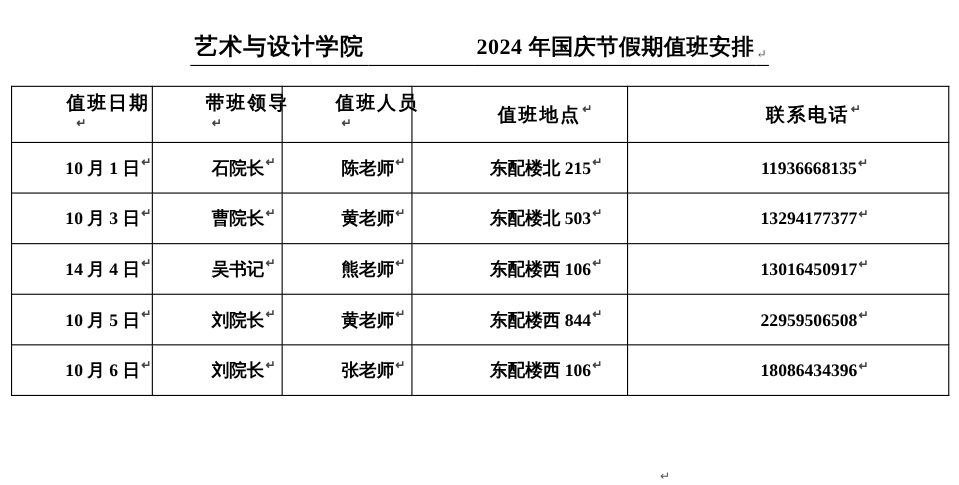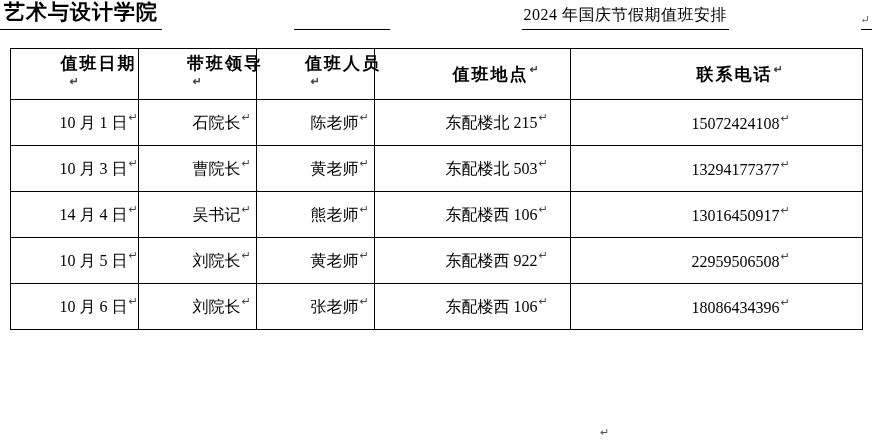--- a/index.html
+++ b/index.html
@@ -16,43 +16,43 @@
   }
   .page {
     position: relative;
     width: 872px;
     height: 441px;
     box-sizing: border-box;
   }
   .title-row {
     display: flex;
     align-items: flex-end;
-    justify-content: space-between;
+    justify-content: center;
     padding-top: 6px;
-    height: 30px;
+    height: 60px;
     box-sizing: border-box;
     border-radius: 13px;
   }
   .title-left {
     font-size: 21px;
     font-weight: bold;
     letter-spacing: 1px;
     border-bottom: 1.5px solid #000;
     padding: 0 4px 3px 4px;
     margin-right: 0px;
     white-space: nowrap;
   }
   .title-gap {
     border-bottom: 1.5px solid #000;
     width: 96px;
     padding-bottom: 3px;
   }
   .title-right {
-    font-size: 16px;
-    font-weight: normal;
+    font-size: 20px;
+    font-weight: bold;
     letter-spacing: 0.5px;
     border-bottom: 1.5px solid #000;
     padding: 0 2px 3px 2px;
     white-space: nowrap;
   }
   .title-mark {
     font-size: 11px;
     color: #555;
     border-bottom: 1.5px solid #000;
     padding-bottom: 3px;
@@ -64,21 +64,21 @@
   table.duty {
     border-collapse: collapse;
     width: 852px;
     table-layout: fixed;
   }
   table.duty td, table.duty th {
     border: 1px solid #000;
     text-align: center;
     vertical-align: middle;
     font-size: 16px;
-    font-weight: normal;
+    font-weight: bold;
     padding: 0;
     height: 45px;
   }
   table.duty thead th {
     height: 50px;
     font-size: 17px;
     font-weight: bold;
     letter-spacing: 2px;
   }
   .cell-inner {
@@ -137,41 +137,41 @@
           <th><span class="cell-inner">值班地点</span><span class="pilcrow">↵</span></th>
           <th><span class="cell-inner">联系电话</span><span class="pilcrow">↵</span></th>
         </tr>
       </thead>
       <tbody>
         <tr>
           <td><span class="cell-inner">10 月 1 日</span><span class="pilcrow">↵</span></td>
           <td><span class="cell-inner">石院长</span><span class="pilcrow">↵</span></td>
           <td><span class="cell-inner">陈老师</span><span class="pilcrow">↵</span></td>
           <td><span class="cell-inner">东配楼北 215</span><span class="pilcrow">↵</span></td>
-          <td><span class="cell-inner">15072424108</span><span class="pilcrow">↵</span></td>
+          <td><span class="cell-inner">11936668135</span><span class="pilcrow">↵</span></td>
         </tr>
         <tr>
           <td><span class="cell-inner">10 月 3 日</span><span class="pilcrow">↵</span></td>
           <td><span class="cell-inner">曹院长</span><span class="pilcrow">↵</span></td>
           <td><span class="cell-inner">黄老师</span><span class="pilcrow">↵</span></td>
           <td><span class="cell-inner">东配楼北 503</span><span class="pilcrow">↵</span></td>
           <td><span class="cell-inner">13294177377</span><span class="pilcrow">↵</span></td>
         </tr>
         <tr>
           <td><span class="cell-inner">14 月 4 日</span><span class="pilcrow">↵</span></td>
           <td><span class="cell-inner">吴书记</span><span class="pilcrow">↵</span></td>
           <td><span class="cell-inner">熊老师</span><span class="pilcrow">↵</span></td>
           <td><span class="cell-inner">东配楼西 106</span><span class="pilcrow">↵</span></td>
           <td><span class="cell-inner">13016450917</span><span class="pilcrow">↵</span></td>
         </tr>
         <tr>
           <td><span class="cell-inner">10 月 5 日</span><span class="pilcrow">↵</span></td>
           <td><span class="cell-inner">刘院长</span><span class="pilcrow">↵</span></td>
           <td><span class="cell-inner">黄老师</span><span class="pilcrow">↵</span></td>
-          <td><span class="cell-inner">东配楼西 922</span><span class="pilcrow">↵</span></td>
+          <td><span class="cell-inner">东配楼西 844</span><span class="pilcrow">↵</span></td>
           <td><span class="cell-inner">22959506508</span><span class="pilcrow">↵</span></td>
         </tr>
         <tr>
           <td><span class="cell-inner">10 月 6 日</span><span class="pilcrow">↵</span></td>
           <td><span class="cell-inner">刘院长</span><span class="pilcrow">↵</span></td>
           <td><span class="cell-inner">张老师</span><span class="pilcrow">↵</span></td>
           <td><span class="cell-inner">东配楼西 106</span><span class="pilcrow">↵</span></td>
           <td><span class="cell-inner">18086434396</span><span class="pilcrow">↵</span></td>
         </tr>
       </tbody>

